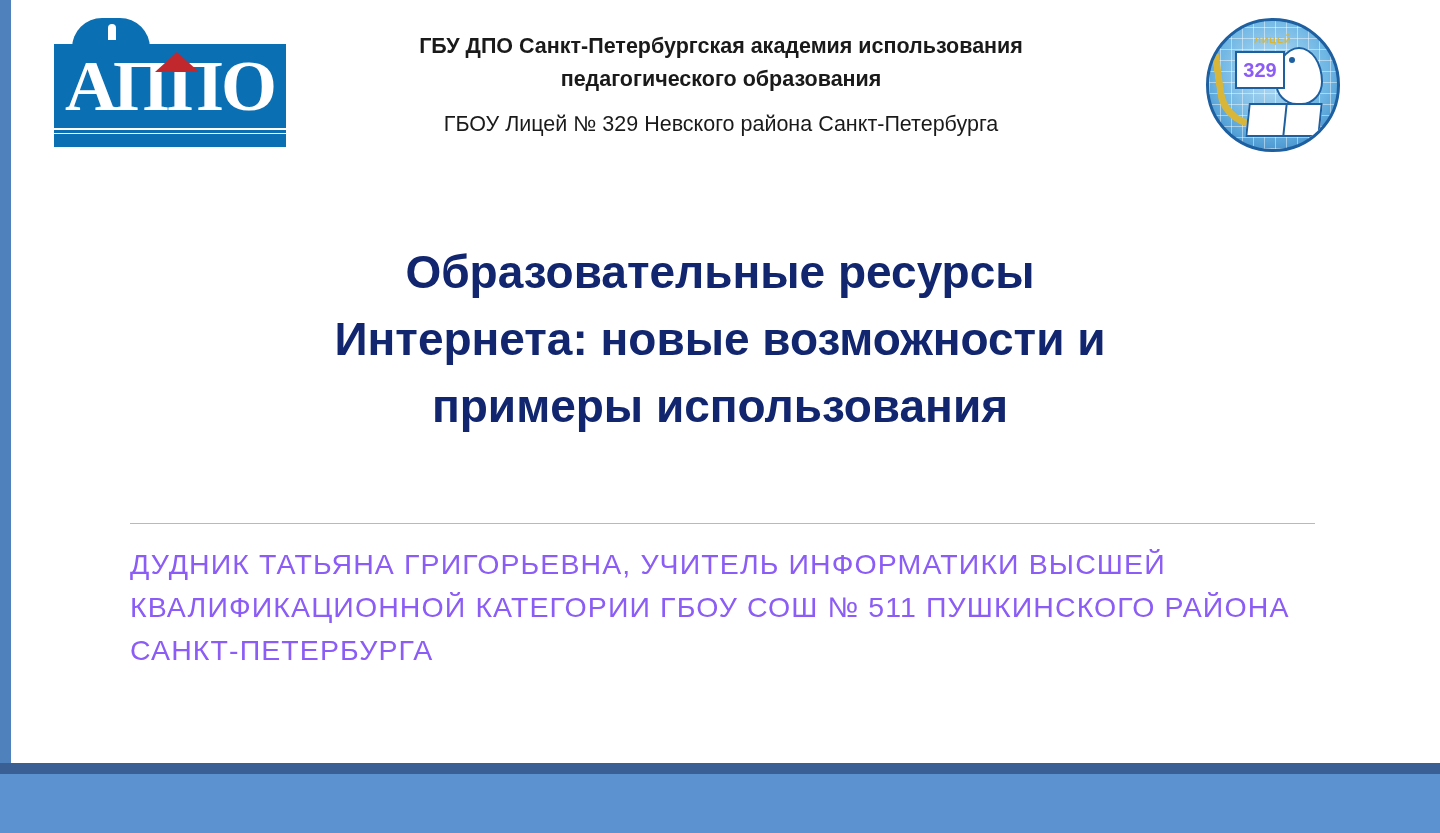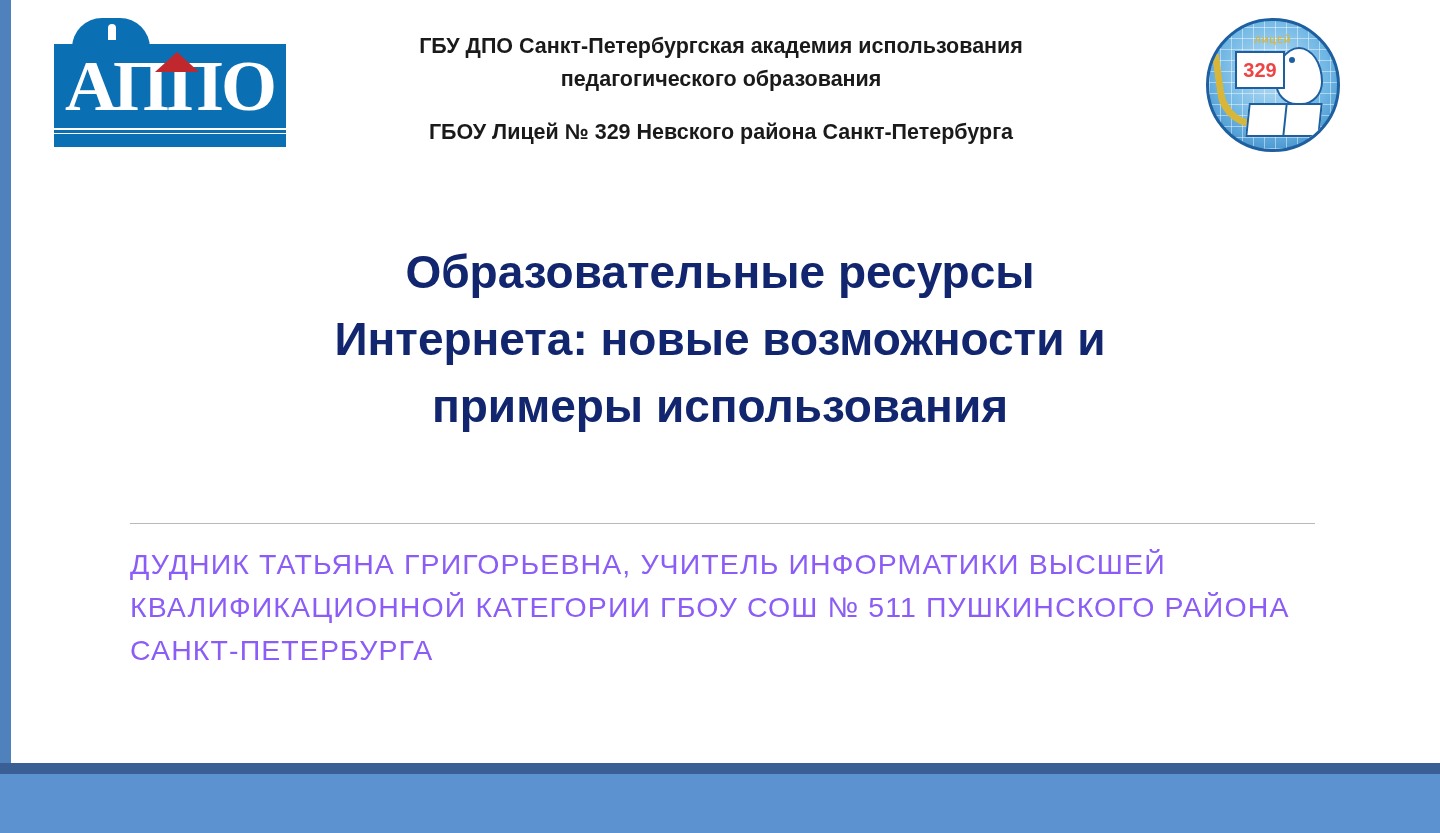--- a/index.html
+++ b/index.html
@@ -130,22 +130,22 @@
     width: 760px;
     text-align: center;
     color: #1a1a1a;
     font-size: 21.5px;
     line-height: 33px;
   }
   .header-text .line1 {
     font-weight: bold;
   }
   .header-text .line2 {
-    font-weight: bold;
-    margin-top: 20px;
+    font-weight: normal;
+    margin-top: 12px;
   }
   
   .logo-lyceum {
     position: absolute;
     left: 1195px;
     top: 18px;
     width: 134px;
     height: 134px;
     border-radius: 50%;
     background: radial-gradient(circle at 50% 40%, #bfe0f5 0%, #6eb6e4 55%, #2a7bbd 100%);
@@ -191,21 +191,21 @@
     background: #1e5fa0;
   }
   .lyceum-badge {
     position: absolute;
     left: 26px;
     top: 30px;
     width: 46px;
     height: 34px;
     background: #ffffff;
     border: 2px solid #1e5fa0;
-    color: #ef4444;
+    color: #8b5cf6;
     font-weight: bold;
     font-size: 20px;
     line-height: 34px;
     text-align: center;
   }
   .lyceum-bird {
     position: absolute;
     right: 14px;
     top: 26px;
     width: 44px;

